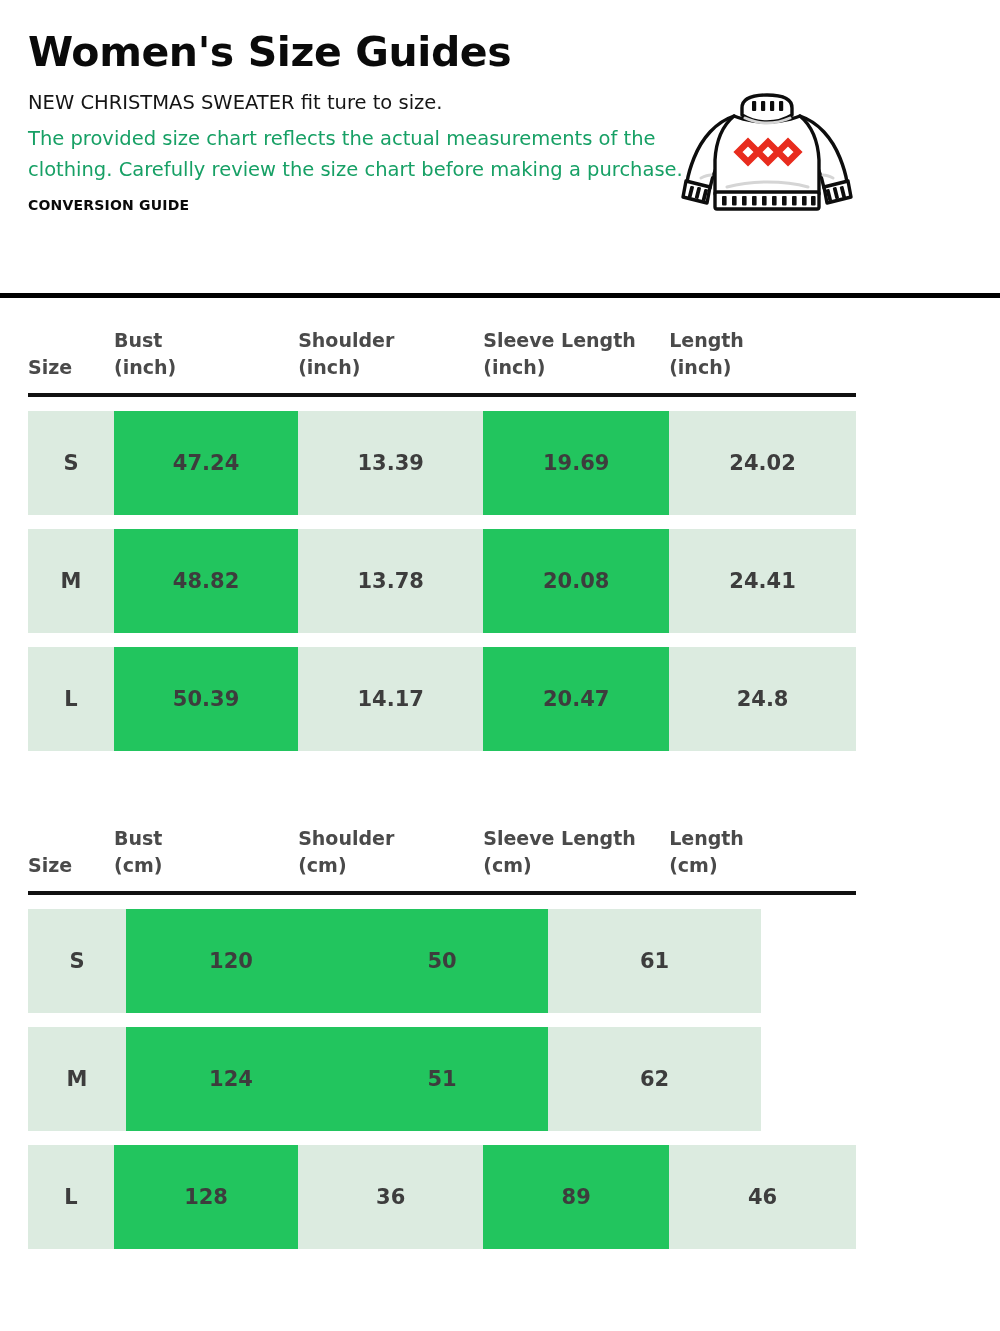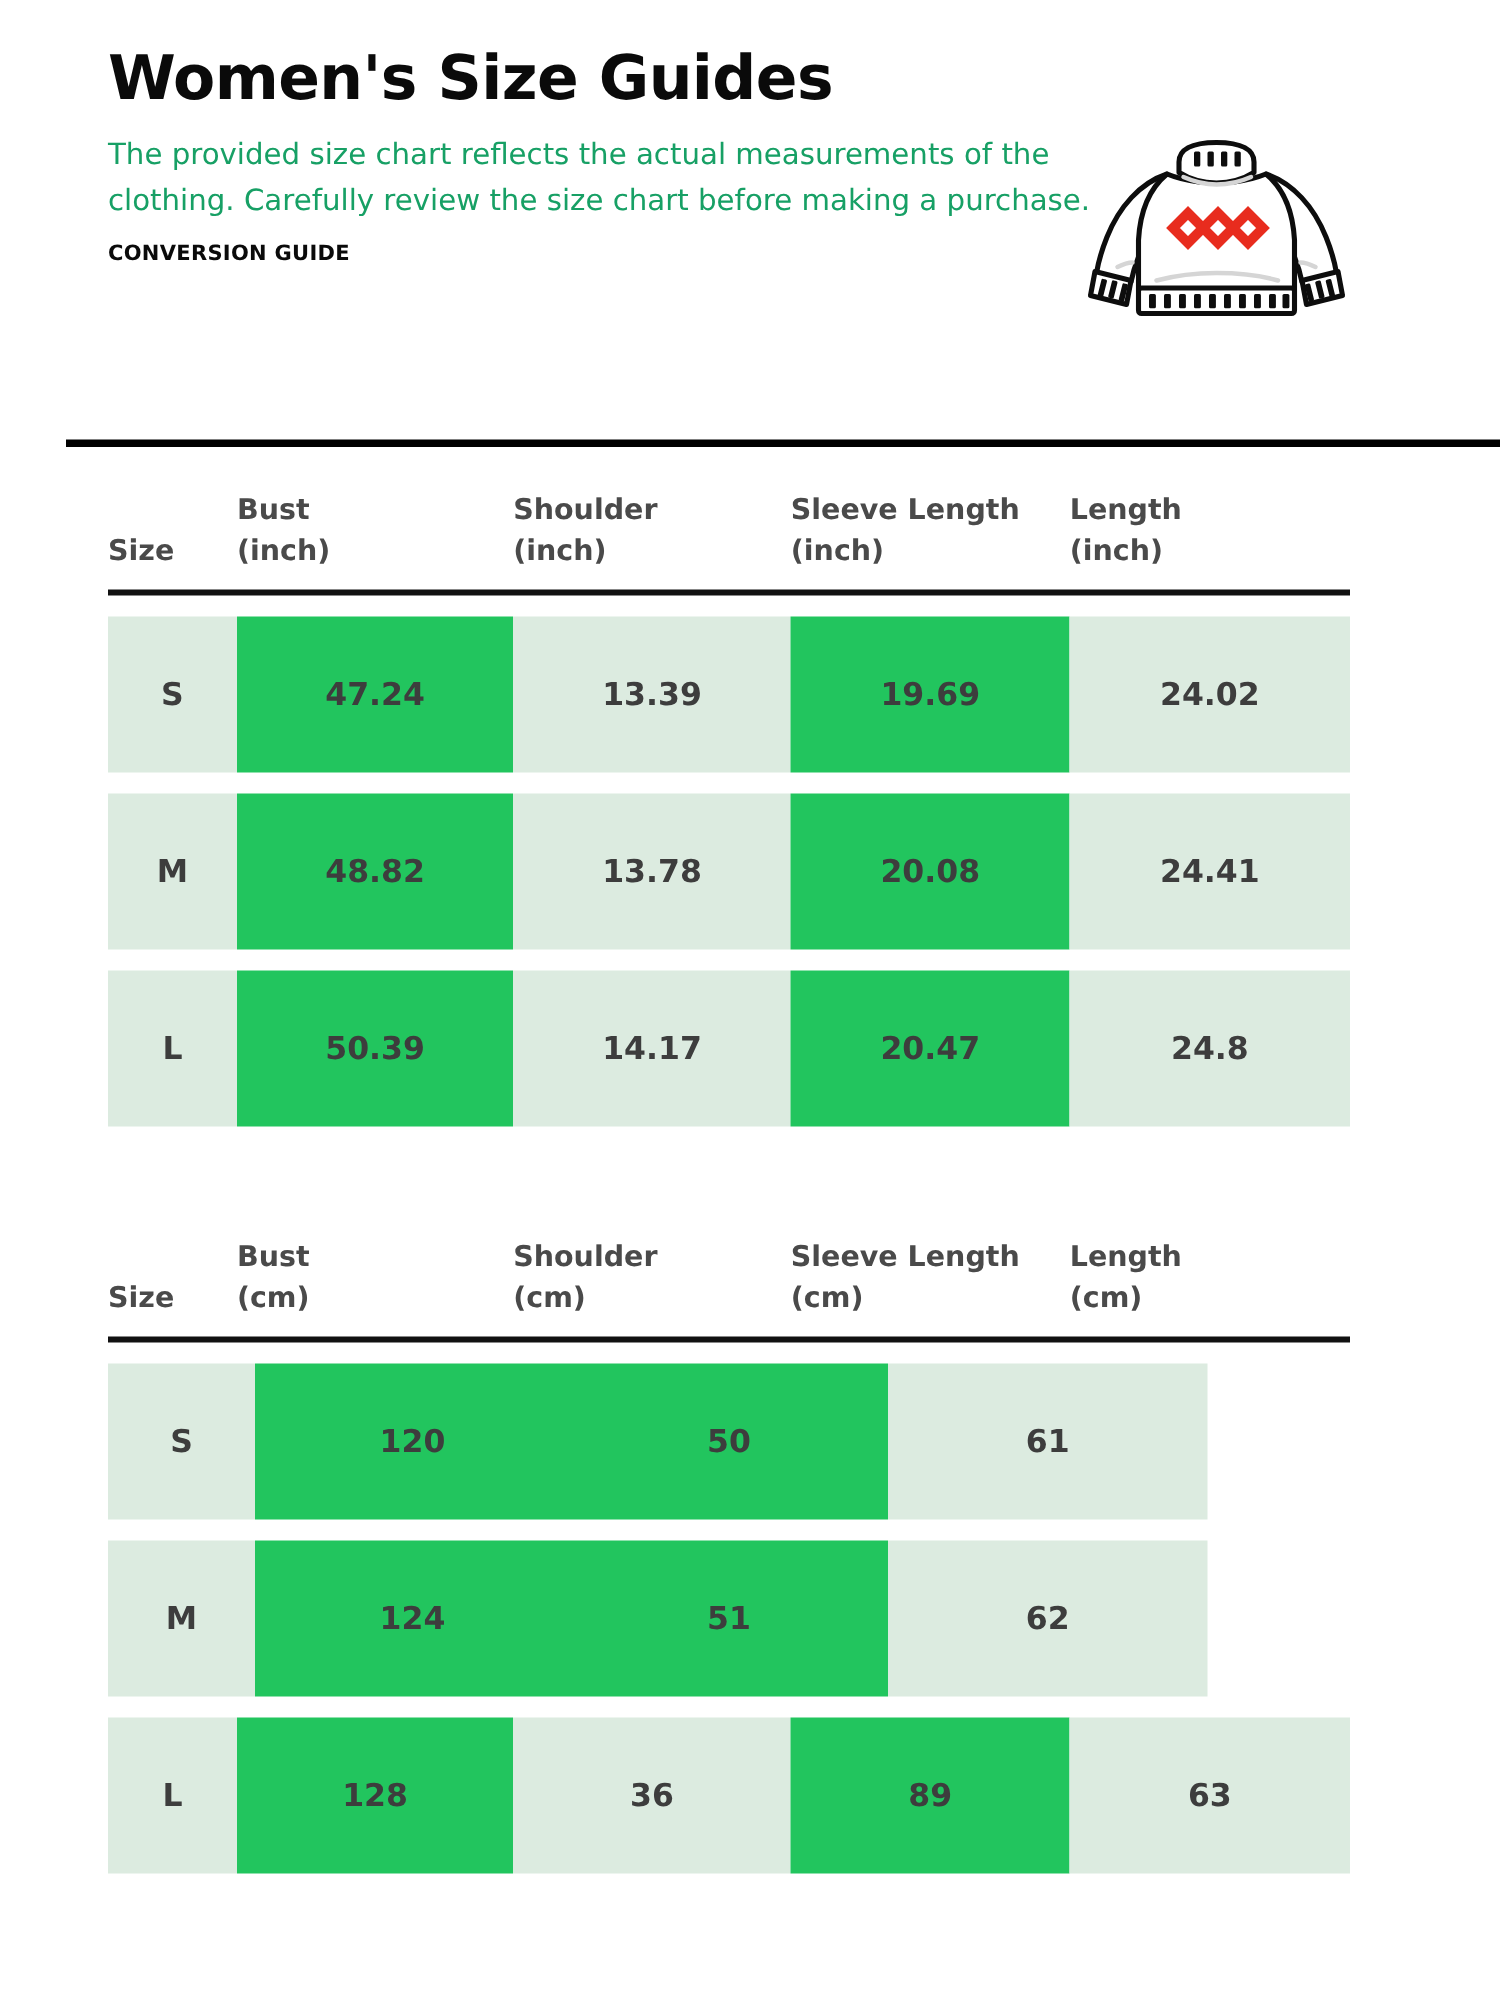--- a/index.html
+++ b/index.html
@@ -6,21 +6,21 @@
 
   body {
     width: 1000px;
     height: 1331px;
     background: #ffffff;
     font-family: "DejaVu Sans", "Liberation Sans", sans-serif;
     position: relative;
     overflow: hidden;
   }
 
-  .page { width: 884px; height: 1331px; position: relative; margin-left: 44px; }
+  .page { width: 884px; height: 1331px; position: relative; }
 
   
   .header {
     position: relative;
     padding: 30px 28px 0 28px;
     height: 295px;
   }
 
   .title {
     font-size: 41px;
@@ -131,20 +131,21 @@
 </style>
 </head>
 <body>
 
 <div class="page">
 
   <div class="header">
 
     <div class="title">Women's Size Guides</div>
 
+    <div class="subtitle">NEW CHRISTMAS SWEATER fit ture to size.</div>
 
     <div class="desc">The provided size chart reflects the actual measurements of the clothing. Carefully review the size chart before making a purchase.</div>
 
     <div class="conversion">CONVERSION GUIDE</div>
 
     <div class="sweater-wrap">
       <svg class="sweater" viewBox="0 0 190 130" xmlns="http://www.w3.org/2000/svg">
         <g fill="#ffffff" stroke="#0d0d0d" stroke-width="3.4" stroke-linejoin="round" stroke-linecap="round">
 
           <path d="M62 34 C44 40 30 56 22 76 C18 86 16 94 15 100 L38 106 C40 96 45 82 52 72"></path>
@@ -300,17 +301,17 @@
       <div class="td dark  c-bust">124</div>
       <div class="td dark  c-sleeve">51</div>
       <div class="td light c-length">62</div>
     </div>
 
     <div class="trow">
       <div class="td light c-size">L</div>
       <div class="td dark  c-bust">128</div>
       <div class="td light c-shoulder">36</div>
       <div class="td dark  c-sleeve">89</div>
-      <div class="td light c-length">63</div>
+      <div class="td light c-length">46</div>
     </div>
   </div>
 
 </div>
 
 </body></html>

